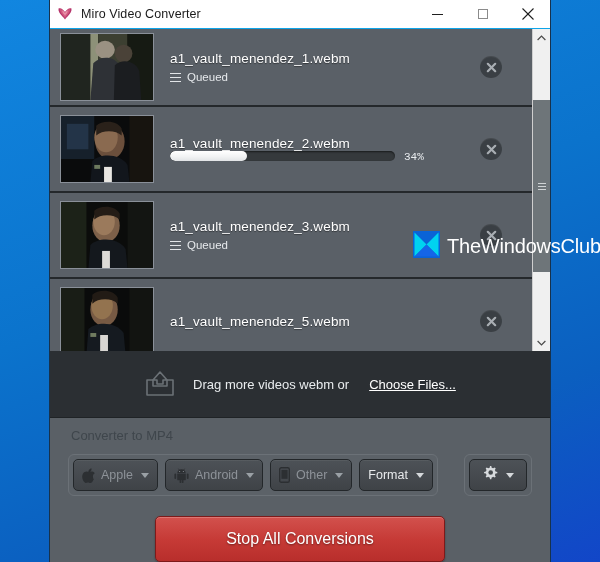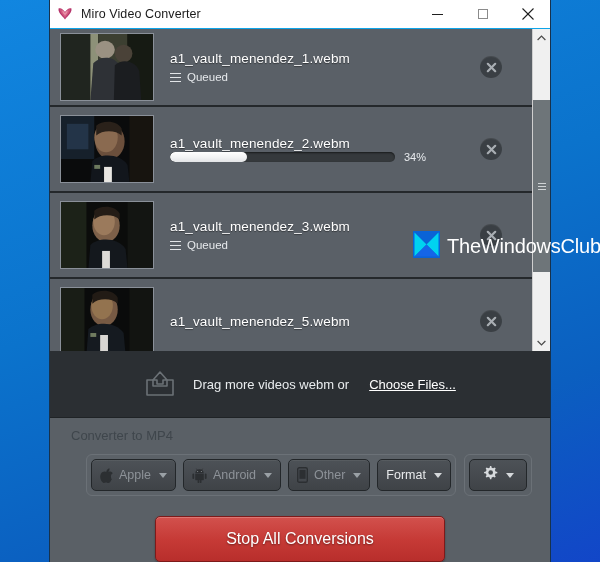--- a/index.html
+++ b/index.html
@@ -128,22 +128,22 @@
     display: block;
     height: 1px;
     background: #e2e5e8;
   }
   .status-text {
     font-size: 11.5px;
     color: #e6e9ec;
   }
   .prog-line {
     display: flex;
-    align-items: center;
     margin-top: 0;
+    font-family: Liberation Mono, monospace;
   }
   .progbar {
     width: 225px;
     height: 10px;
     border-radius: 6px;
     background: #35393c;
     box-shadow: inset 0 1px 2px rgba(0,0,0,.55);
     overflow: hidden;
     flex: 0 0 auto;
   }
@@ -248,21 +248,20 @@
   }
   .converting-label {
     font-size: 13px;
     color: #3f464c;
     margin-bottom: 11px;
     margin-left: 3px;
   }
   .ctrl-row {
     display: flex;
     align-items: center;
-    margin-left: 18px;
   }
   .btn-group {
     display: flex;
     align-items: center;
     gap: 7px;
     padding: 4px;
     border: 1px solid #6b7177;
     border-radius: 6px;
     background: rgba(255,255,255,0.015);
   }

